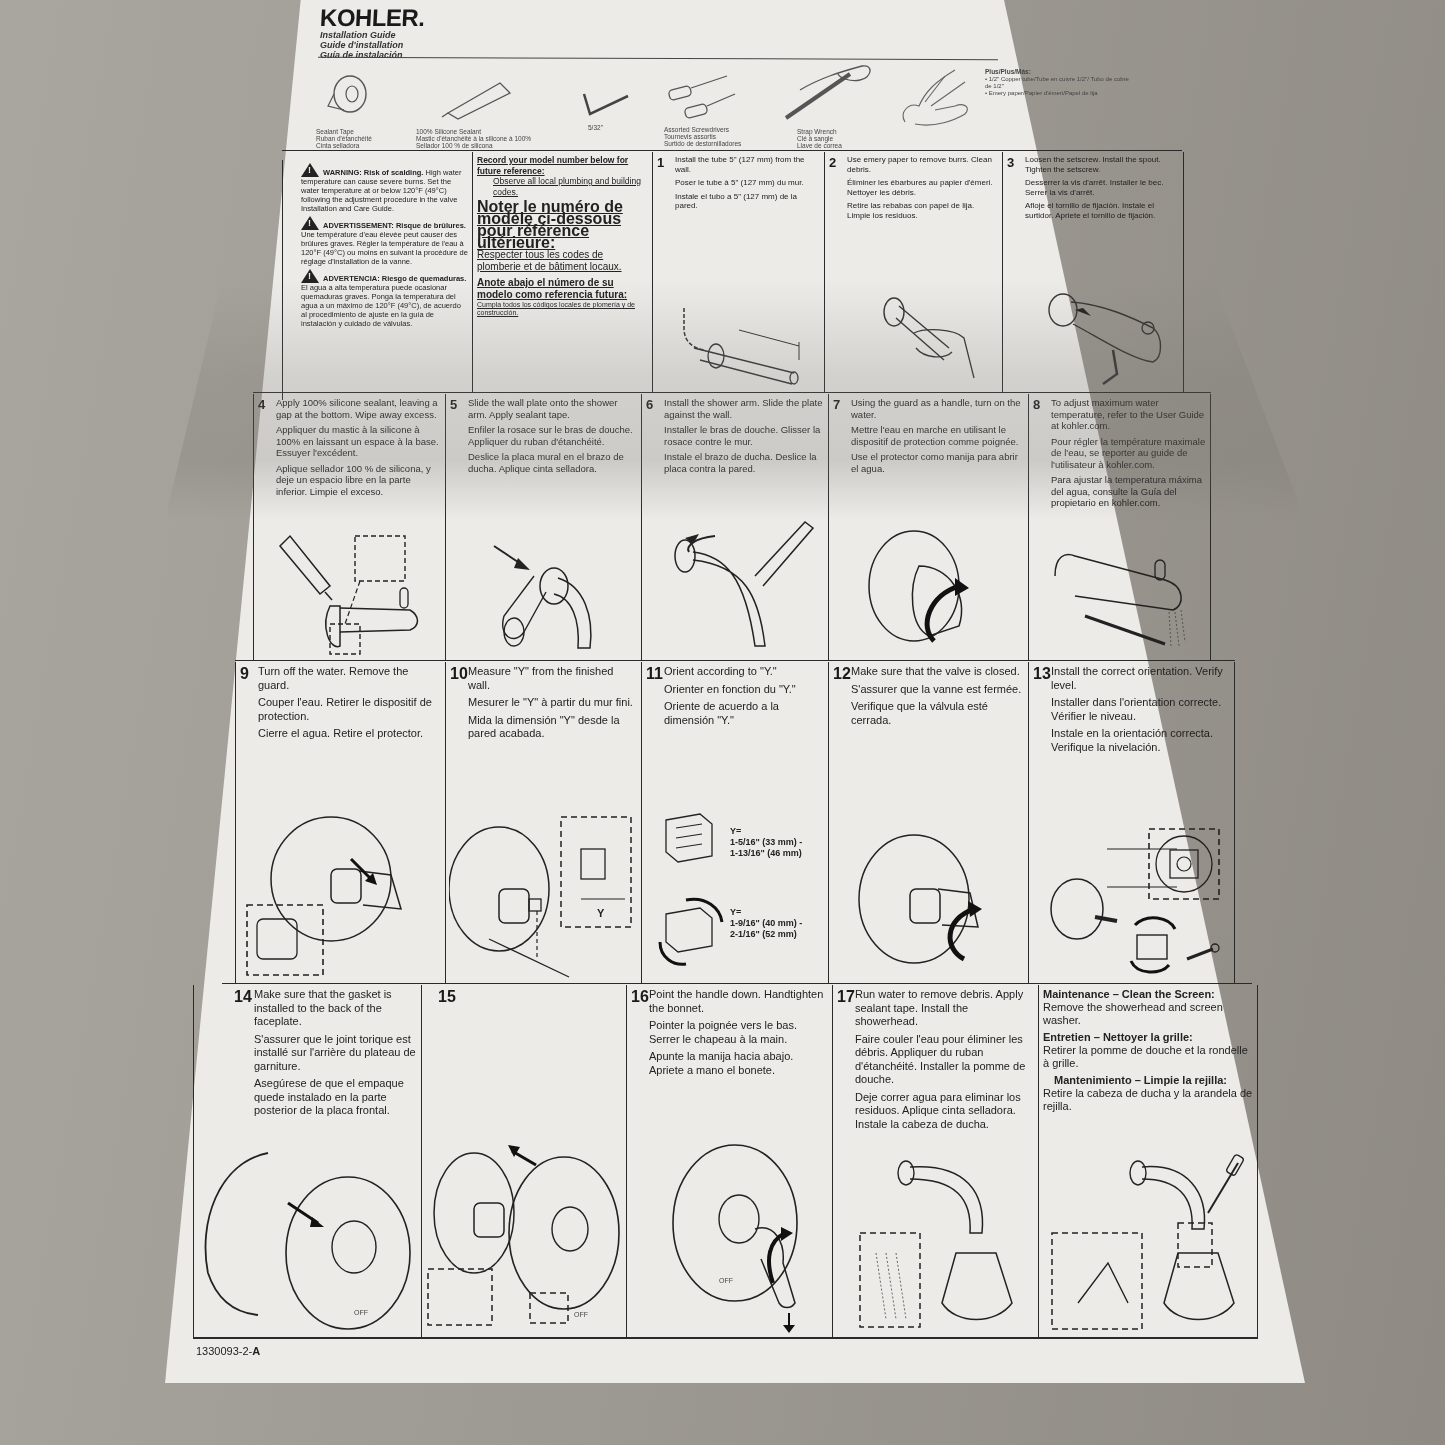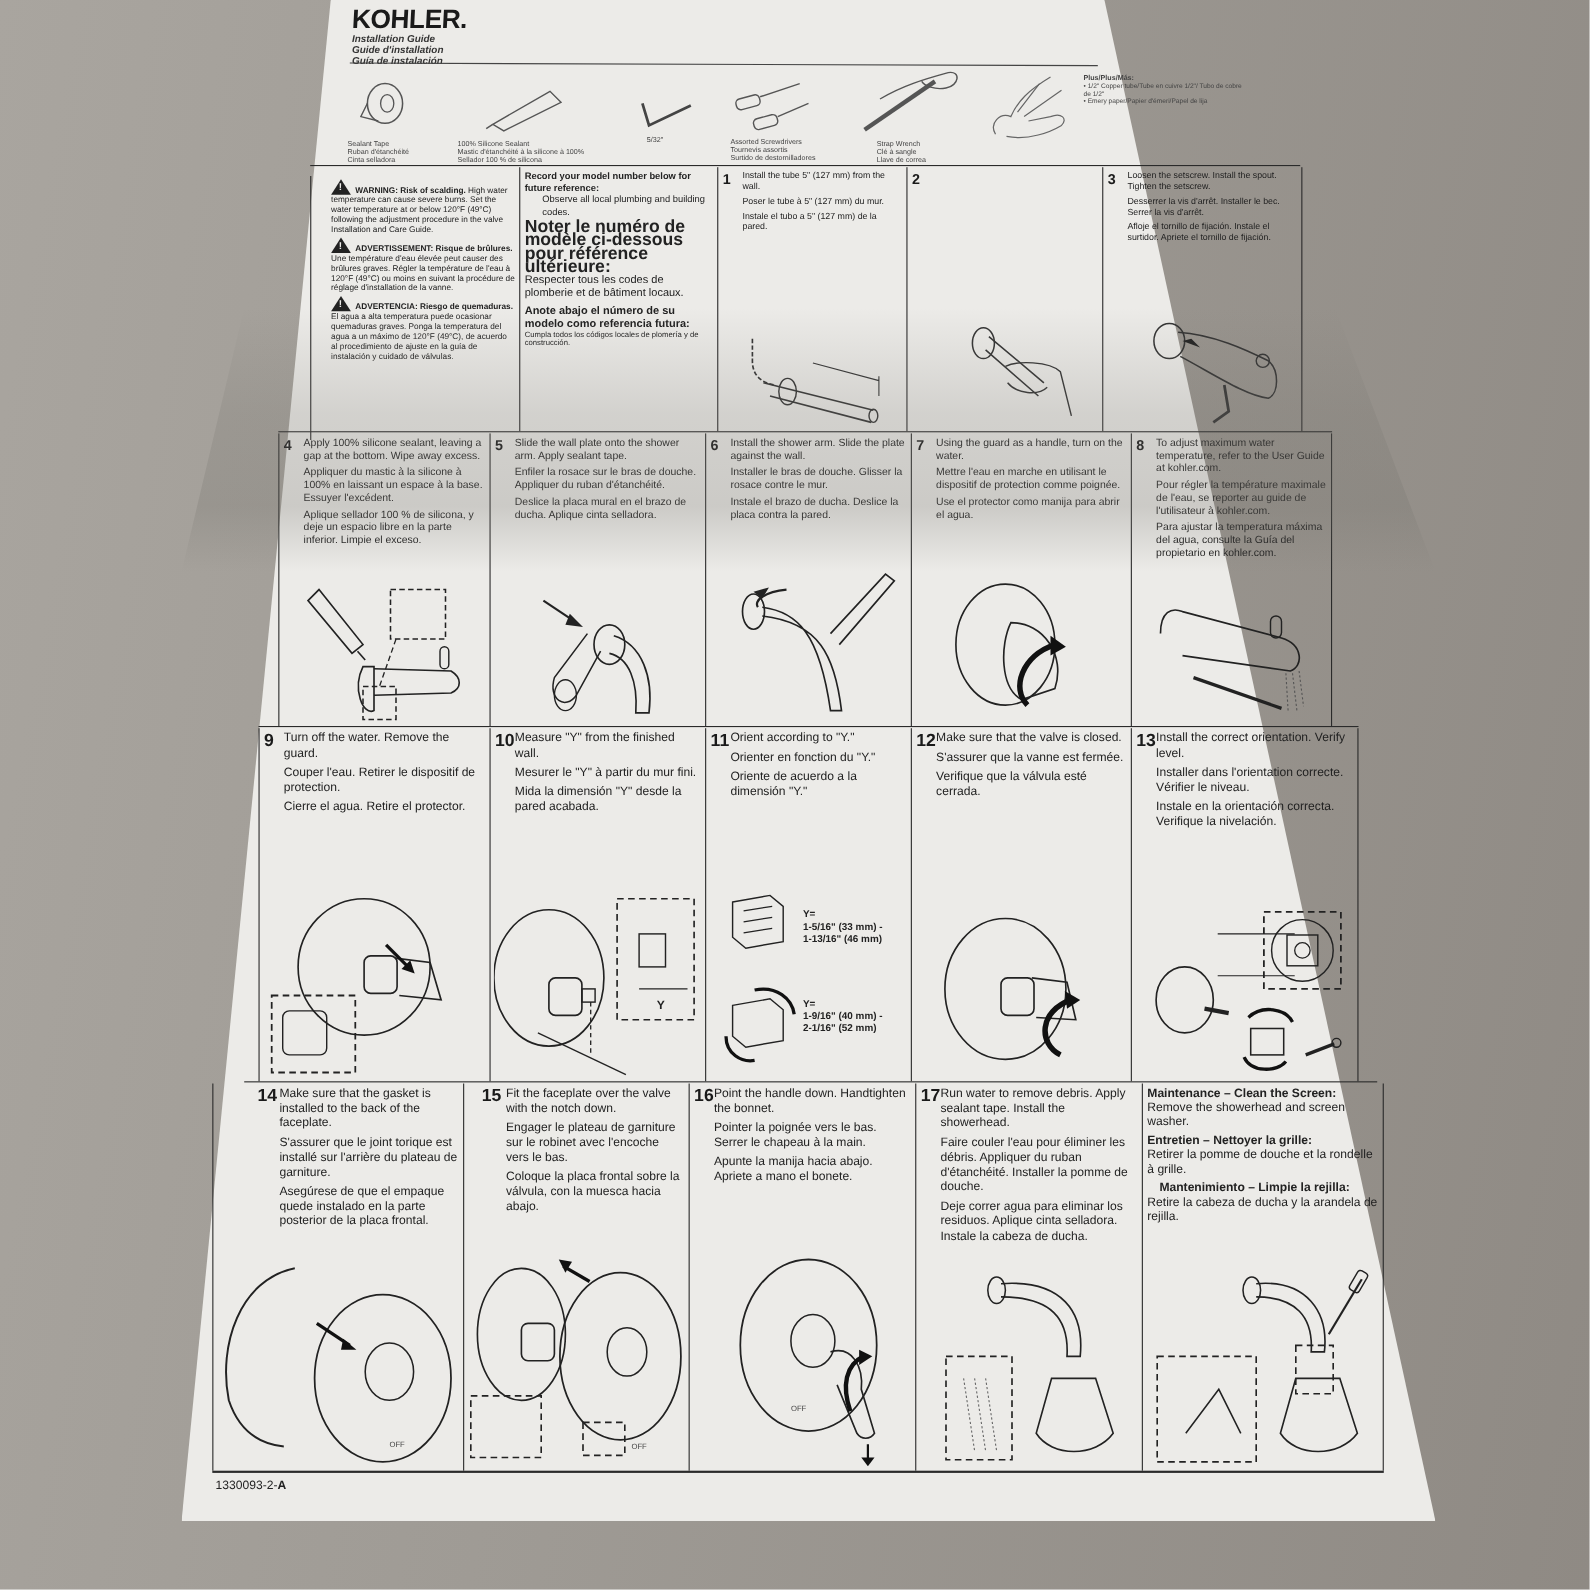--- a/index.html
+++ b/index.html
@@ -147,21 +147,21 @@
 
   <div class="row" style="left:282px;top:150px;width:900px;"></div>
   <div>
     <div class="cell warn" style="left:282px;top:160px;width:190px;height:240px;">
       <div style="margin-left:14px;">
         <p style="margin:0 0 3px 0;"><span class="warn-icon"></span><span class="wt">WARNING: Risk of scalding.</span> <span>High water temperature can cause severe burns. Set the water temperature at or below 120°F (49°C) following the adjustment procedure in the valve Installation and Care Guide.</span></p>
         <p style="margin:0 0 3px 0;"><span class="warn-icon"></span><span class="wt">ADVERTISSEMENT: Risque de brûlures.</span><br><span>Une température d'eau élevée peut causer des brûlures graves. Régler la température de l'eau à 120°F (49°C) ou moins en suivant la procédure de réglage d'installation de la vanne.</span></p>
         <p style="margin:0;"><span class="warn-icon"></span><span class="wt">ADVERTENCIA: Riesgo de quemaduras.</span><br><span>El agua a alta temperatura puede ocasionar quemaduras graves. Ponga la temperatura del agua a un máximo de 120°F (49°C), de acuerdo al procedimiento de ajuste en la guía de instalación y cuidado de válvulas.</span></p>
       </div>
     </div>
-    <div class="cell record" style="left:472px;top:152px;width:180px;height:240px;">
+    <div class="cell record" style="left:472px;top:152px;width:180px;height:240px;text-decoration:underline;">
       <p style="margin:0;" class="h">Record your model number below for future reference:</p>
       <p style="margin:0 0 4px 16px;">Observe all local plumbing and building codes.</p>
       <p style="margin:0;font-size:16px;line-height:12px;" class="h">Noter le numéro de modèle ci-dessous pour référence ultérieure:</p>
       <p style="margin:0 0 4px 0;font-size:10px;line-height:12px;">Respecter tous les codes de plomberie et de bâtiment locaux.</p>
       <p style="margin:0;font-size:10px;line-height:12px;" class="h">Anote abajo el número de su modelo como referencia futura:</p>
       <p style="margin:0;font-size:7px;line-height:8px;">Cumpla todos los códigos locales de plomería y de construcción.</p>
     </div>
 
     <div class="cell small" style="left:652px;top:152px;width:172px;height:240px;">
       <span class="step-num">1</span>
@@ -176,20 +176,25 @@
             <path d="M30 60 L130 85" fill="none" stroke="#333" stroke-width="1.5"></path>
             <path d="M36 72 L128 96" fill="none" stroke="#333" stroke-width="1.5"></path>
             <ellipse cx="130" cy="90" rx="4" ry="6" fill="none" stroke="#333" stroke-width="1.3"></ellipse>
             <ellipse cx="52" cy="68" rx="8" ry="12" fill="none" stroke="#333" stroke-width="1.3"></ellipse>
             <path d="M75 42 L135 58 M135 54 L135 72" stroke="#333" stroke-width="1"></path>
           </svg>
       </div>
     </div>
     <div class="cell small" style="left:824px;top:152px;width:178px;height:240px;">
       <span class="step-num">2</span>
+      <div class="txt">
+          <p>Use emery paper to remove burrs. Clean debris.</p>
+          <p>Éliminer les ébarbures au papier d'émeri. Nettoyer les débris.</p>
+          <p>Retire las rebabas con papel de lija. Limpie los residuos.</p>
+        </div>
       <div class="illus">
         <svg width="140" height="100" viewBox="0 0 140 100">
             <ellipse cx="50" cy="24" rx="10" ry="14" fill="none" stroke="#333" stroke-width="1.4"></ellipse>
             <path d="M55 18 L105 60 M52 30 L100 72" stroke="#333" stroke-width="1.4"></path>
             <path d="M70 45 C80 40 110 40 120 50 L130 90 M72 60 C80 70 100 72 108 64" fill="none" stroke="#333" stroke-width="1.3"></path>
           </svg>
       </div>
     </div>
     <div class="cell small last" style="left:1002px;top:152px;width:182px;height:240px;">
       <span class="step-num">3</span>
@@ -432,25 +437,20 @@
             <ellipse cx="150" cy="110" rx="62" ry="76" fill="none" stroke="#222" stroke-width="1.6"></ellipse>
             <ellipse cx="156" cy="104" rx="22" ry="26" fill="none" stroke="#222" stroke-width="1.4"></ellipse>
             <path d="M90 60 L120 80" stroke="#111" stroke-width="3"></path>
             <path d="M114 74 L126 84 L112 84 Z" fill="#111"></path>
             <text x="156" y="172" font-size="7" fill="#444" font-family="Liberation Sans, sans-serif">OFF</text>
           </svg>
       </div>
     </div>
     <div class="cell big" style="left:421px;top:985px;width:205px;height:352px;">
       <span class="step-num" style="left:16px;">15</span>
-      <div class="txt" style="margin-left:34px;">
-          <p>Fit the faceplate over the valve with the notch down.</p>
-          <p>Engager le plateau de garniture sur le robinet avec l'encoche vers le bas.</p>
-          <p>Coloque la placa frontal sobre la válvula, con la muesca hacia abajo.</p>
-        </div>
       <div class="illus">
         <svg width="200" height="190" viewBox="0 0 200 190">
             <ellipse cx="50" cy="70" rx="40" ry="60" fill="none" stroke="#222" stroke-width="1.5"></ellipse>
             <rect x="50" y="60" width="30" height="34" rx="6" fill="none" stroke="#222" stroke-width="1.5"></rect>
             <ellipse cx="140" cy="90" rx="55" ry="76" fill="none" stroke="#222" stroke-width="1.6"></ellipse>
             <ellipse cx="146" cy="86" rx="18" ry="22" fill="none" stroke="#222" stroke-width="1.4"></ellipse>
             <path d="M112 22 L88 8" stroke="#111" stroke-width="3"></path>
             <path d="M84 2 L96 4 L90 14 Z" fill="#111"></path>
             <rect x="4" y="126" width="64" height="56" fill="none" stroke="#222" stroke-width="1.5" stroke-dasharray="6 4"></rect>
             <rect x="106" y="150" width="38" height="30" fill="none" stroke="#222" stroke-width="1.5" stroke-dasharray="6 4"></rect>

